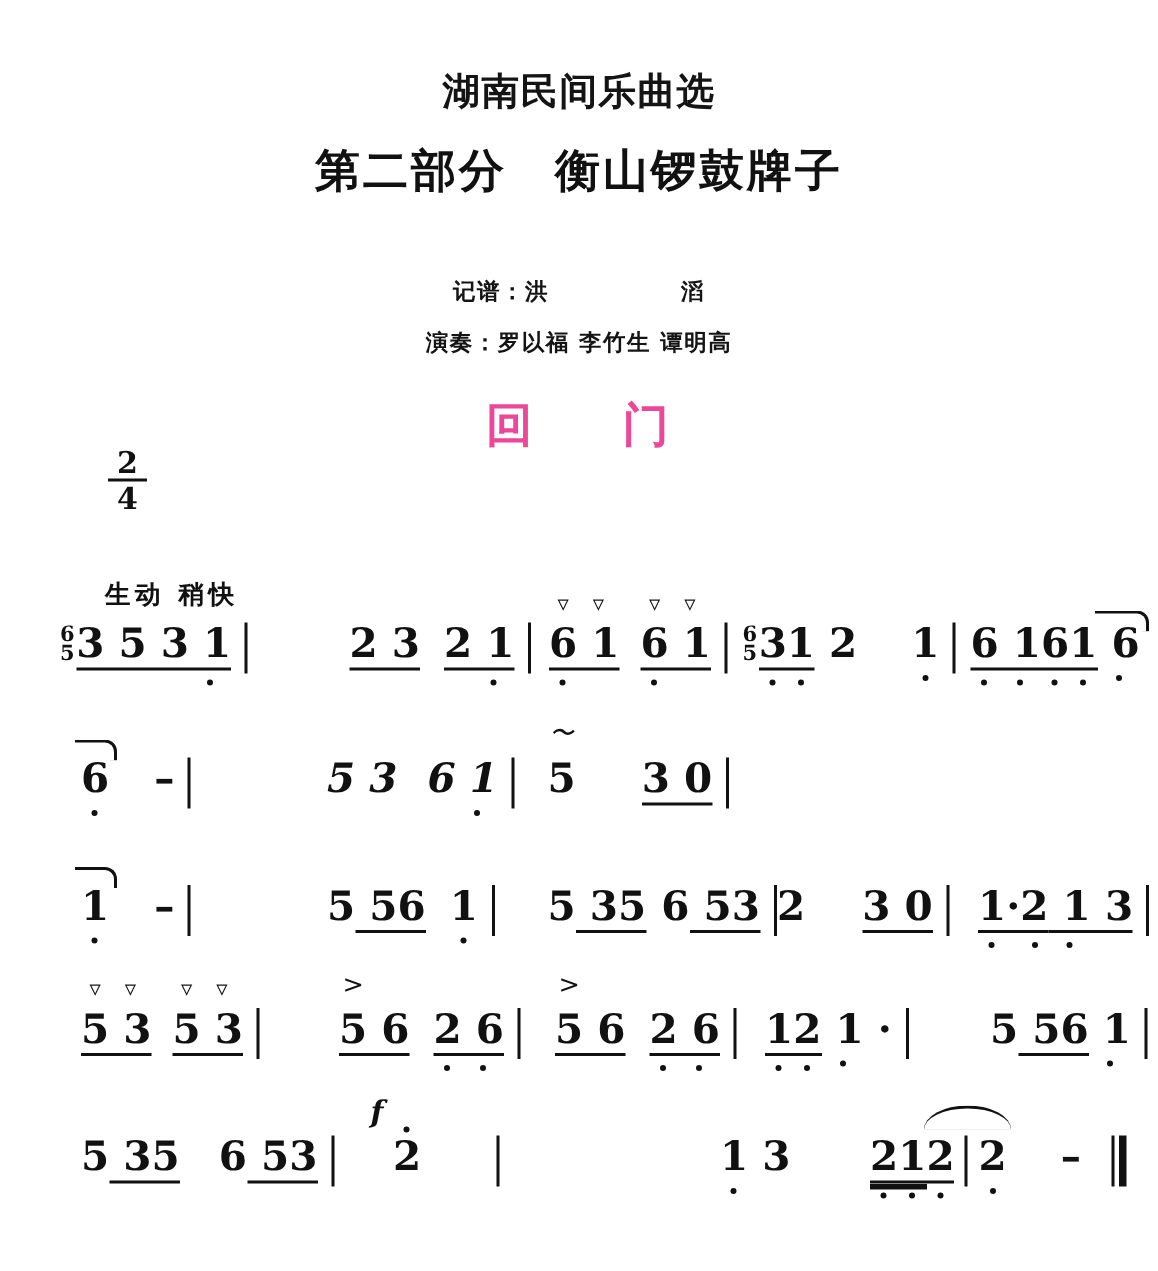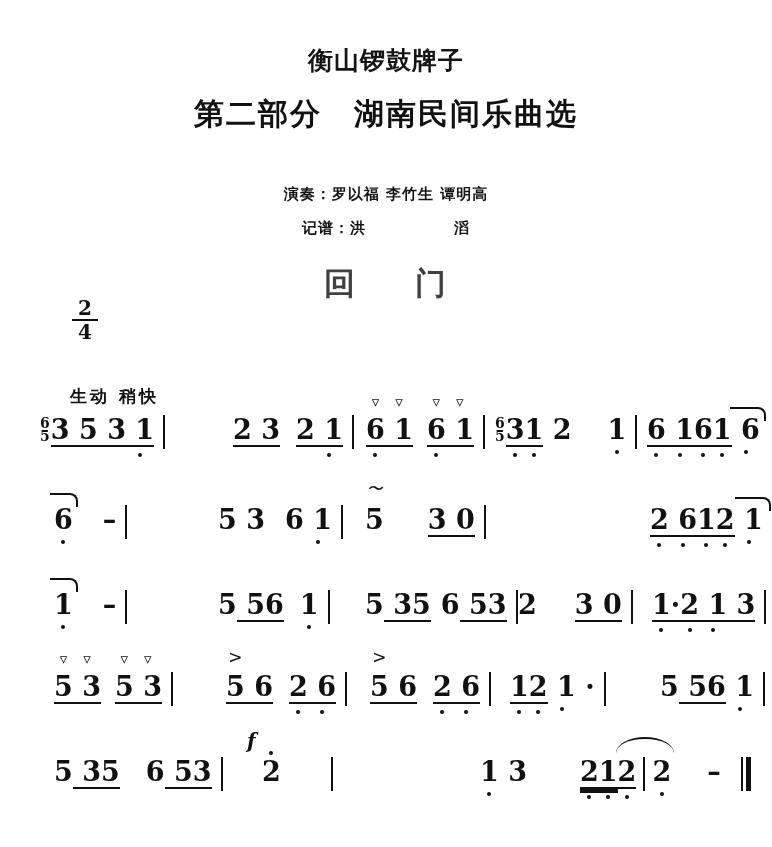--- a/index.html
+++ b/index.html
@@ -71,21 +71,21 @@
   .piece-title {
     position: absolute;
     top: 263px;
     left: 0;
     width: 772px;
     text-align: center;
     font-family: "DejaVu Serif", serif;
     font-size: 31px;
     font-weight: bold;
     letter-spacing: 2px;
-    color: #404040;
+    color: #ec4899;
   }
   .piece-title .gap {
     display: inline-block;
     width: 58px;
   }
 
   
   .meter {
     position: absolute;
     top: 298px;
@@ -258,26 +258,26 @@
     border-top: 2.4px solid #111;
     border-right: 2.4px solid #111;
     border-radius: 0 8px 0 0;
   }
 </style>
 </head>
 <body>
 
 <div class="page">
 
-  <div class="collection-title">衡山锣鼓牌子</div>
-  <div class="part-title">第二部分　湖南民间乐曲选</div>
+  <div class="collection-title">湖南民间乐曲选</div>
+  <div class="part-title">第二部分　衡山锣鼓牌子</div>
 
   <div class="credits">
+    <div class="credit-line"><span>记谱：</span><span>洪</span><span class="spacer"></span><span>滔</span></div>
     <div class="credit-line"><span>演奏：</span><span>罗以福 李竹生 谭明高</span></div>
-    <div class="credit-line"><span>记谱：</span><span>洪</span><span class="spacer"></span><span>滔</span></div>
   </div>
 
   <div class="piece-title"><span>回</span><span class="gap"></span><span>门</span></div>
 
   <div class="meter">
     <span class="num">2</span>
     <span class="den">4</span>
   </div>
 
   <div class="tempo">生动 稍快</div>
@@ -299,29 +299,25 @@
       <span class="grp b1"><span class="note">6<i class="dot-dn"></i></span><span class="note">&nbsp;1<i class="dot-dn"></i></span></span><span class="grp b1"><span class="note">6<i class="dot-dn"></i></span><span class="note">1<i class="dot-dn"></i></span></span><span class="note">&nbsp;6<i class="dot-dn"></i></span>
       <span class="hook" style="right:-6px; top:-8px;"></span>
     </div>
   </div>
 
   <div class="staff row2">
     <div class="measure" style="left:14px;">
       <span class="hook" style="left:-4px; top:-12px; width:26px;"></span>
       <span class="note">6<i class="dot-dn"></i></span><span class="sp" style="width:30px"></span><span class="dash">–</span><span class="bar"></span>
     </div>
-    <div class="measure" style="left:178px;">
+    <div class="measure" style="left:178px;font-style:italic;">
       <span class="note">5</span><span class="note">&nbsp;3</span><span class="sp" style="width:20px"></span><span class="note">6</span><span class="note">&nbsp;1<i class="dot-dn"></i></span><span class="bar"></span>
     </div>
     <div class="measure" style="left:325px;">
       <span class="note">5<i class="mk trill">〜</i></span><span class="sp" style="width:44px"></span><span class="grp b1"><span class="note">3</span><span class="note">&nbsp;0</span></span><span class="bar"></span>
-    </div>
-    <div class="measure" style="left:610px;">
-      <span class="grp b1"><span class="note">2<i class="dot-dn"></i></span><span class="note">&nbsp;6<i class="dot-dn"></i></span></span><span class="grp b1"><span class="note">1<i class="dot-dn"></i></span><span class="note">2<i class="dot-dn"></i></span></span><span class="note">&nbsp;1<i class="dot-dn"></i></span>
-      <span class="hook" style="right:-8px; top:-8px;"></span>
     </div>
   </div>
 
   <div class="staff row3">
     <div class="measure" style="left:14px;">
       <span class="hook" style="left:-4px; top:-12px; width:26px;"></span>
       <span class="note">1<i class="dot-dn"></i></span><span class="sp" style="width:30px"></span><span class="dash">–</span><span class="bar"></span>
     </div>
     <div class="measure" style="left:178px;">
       <span class="note">5</span><span class="grp b1"><span class="note">&nbsp;5</span><span class="note">6</span></span><span class="sp" style="width:16px"></span><span class="note">1<i class="dot-dn"></i></span><span class="bar"></span>

